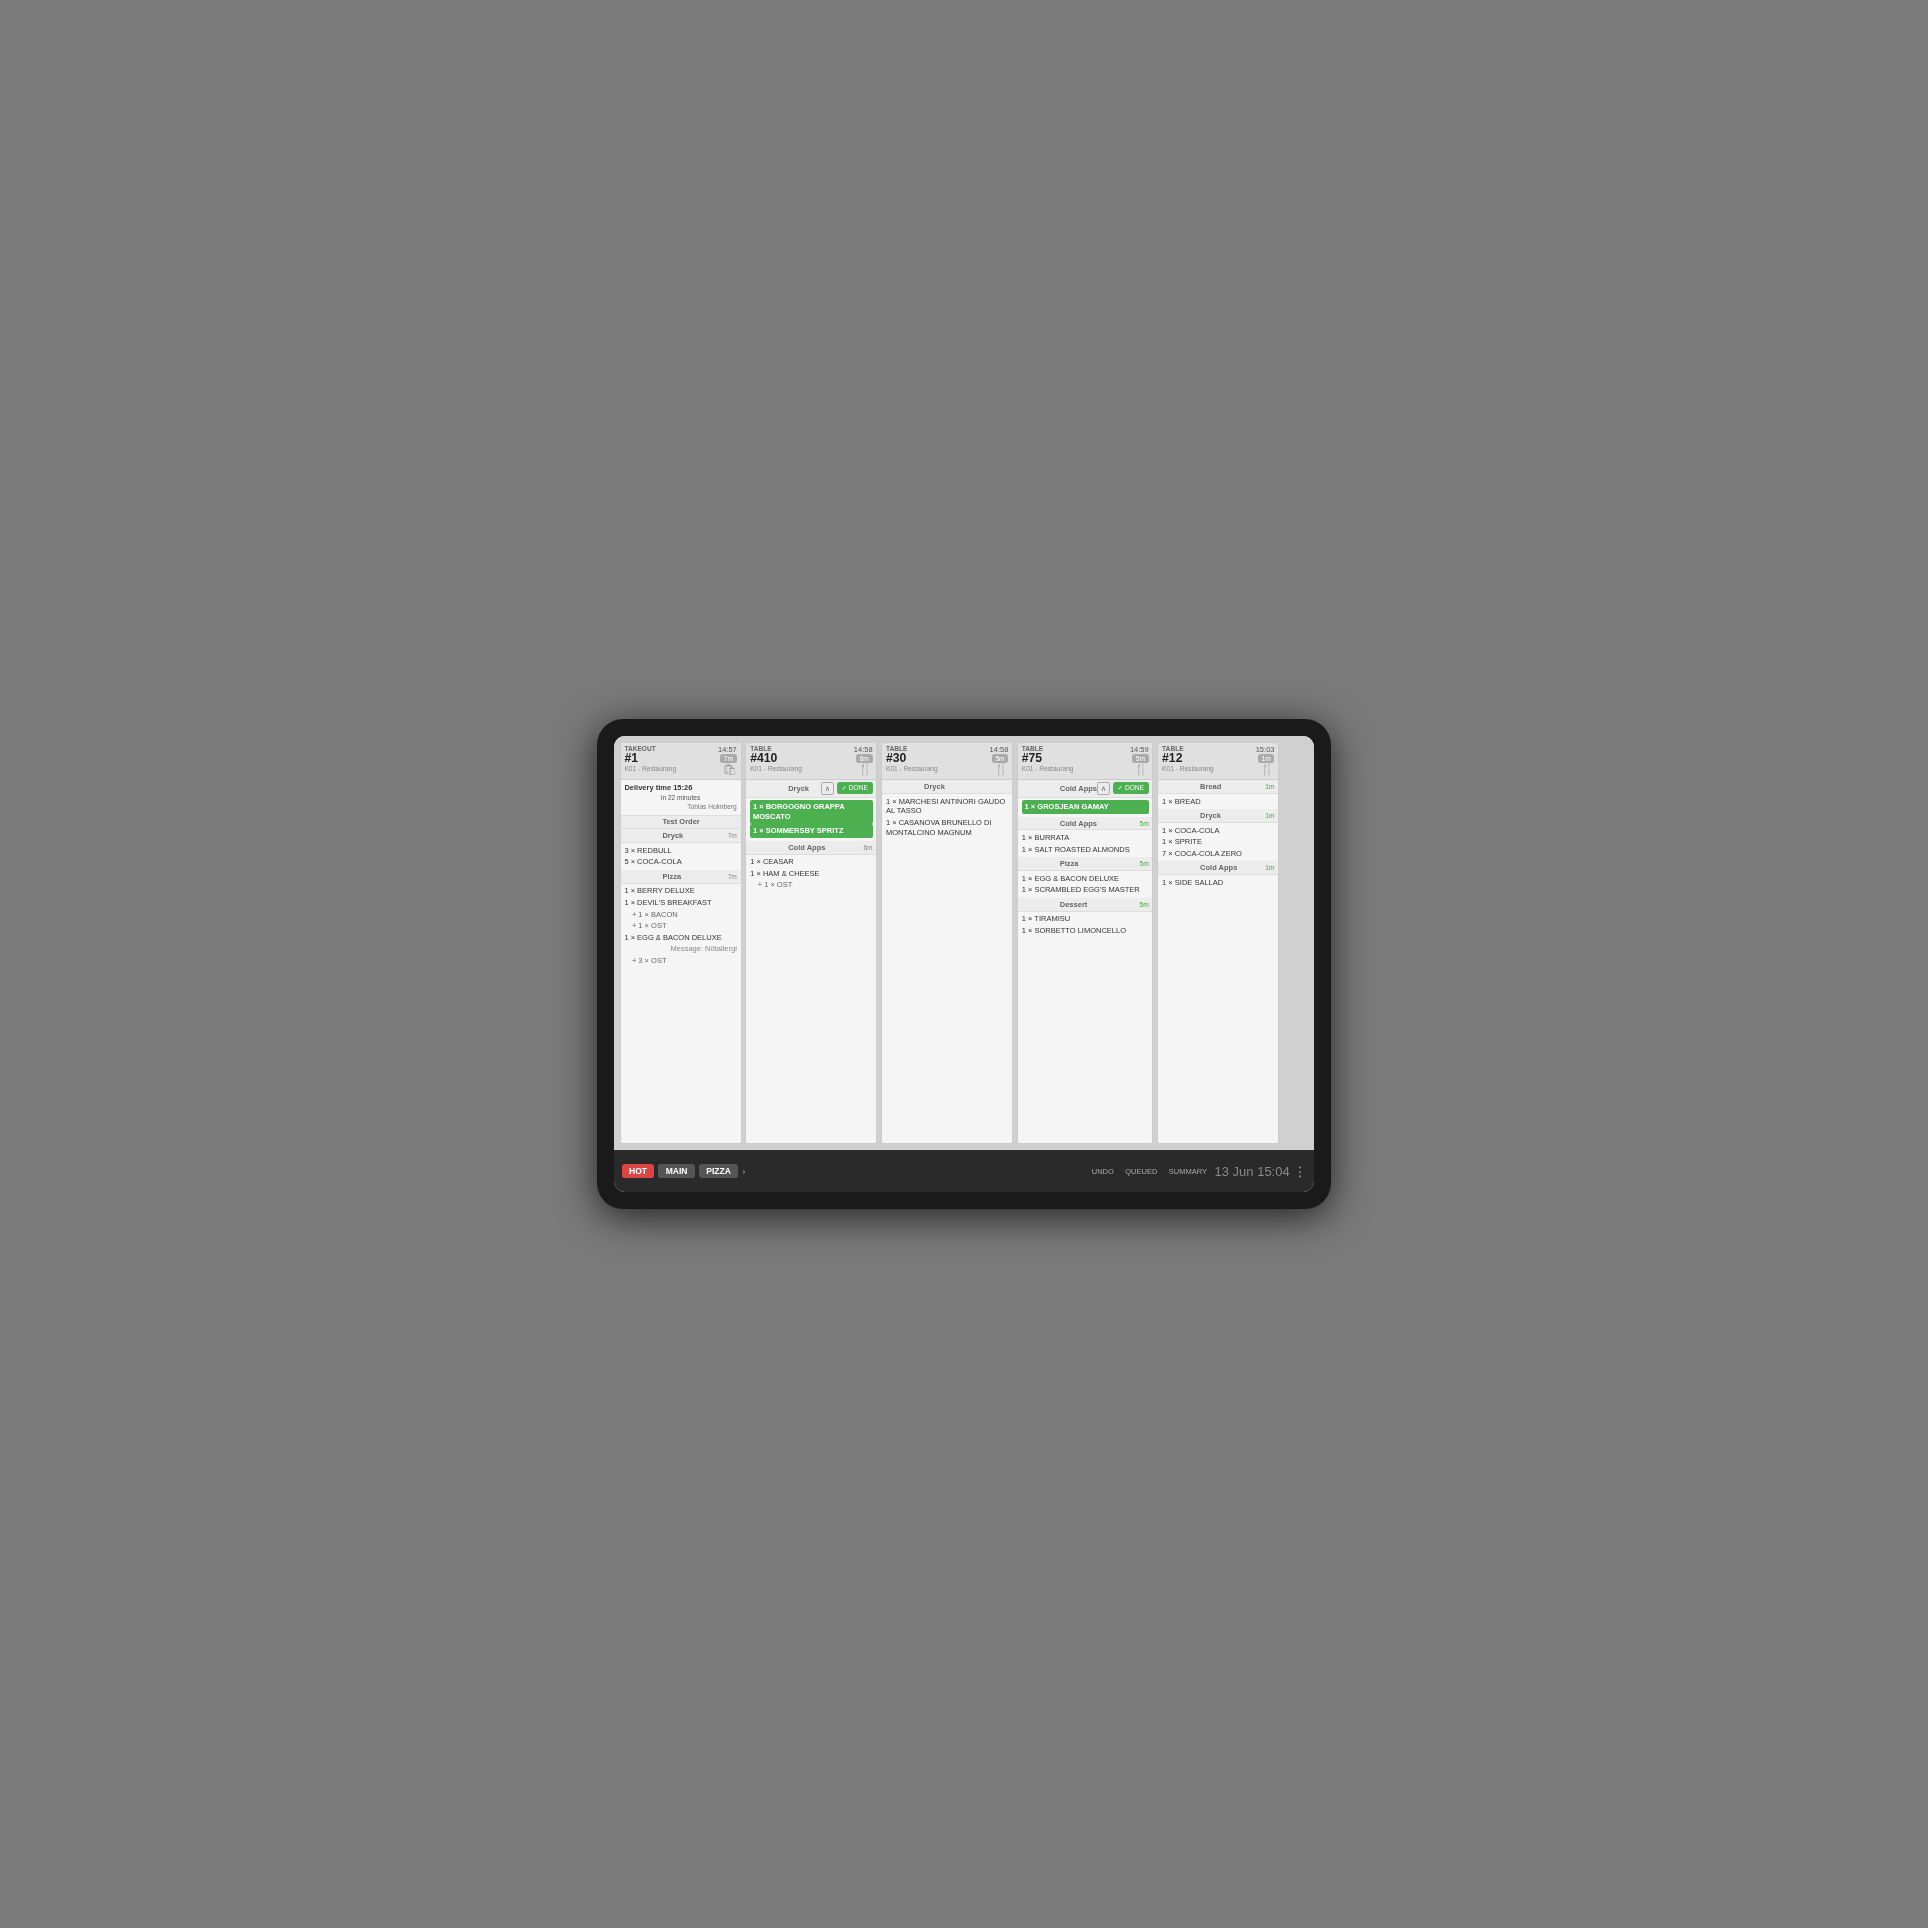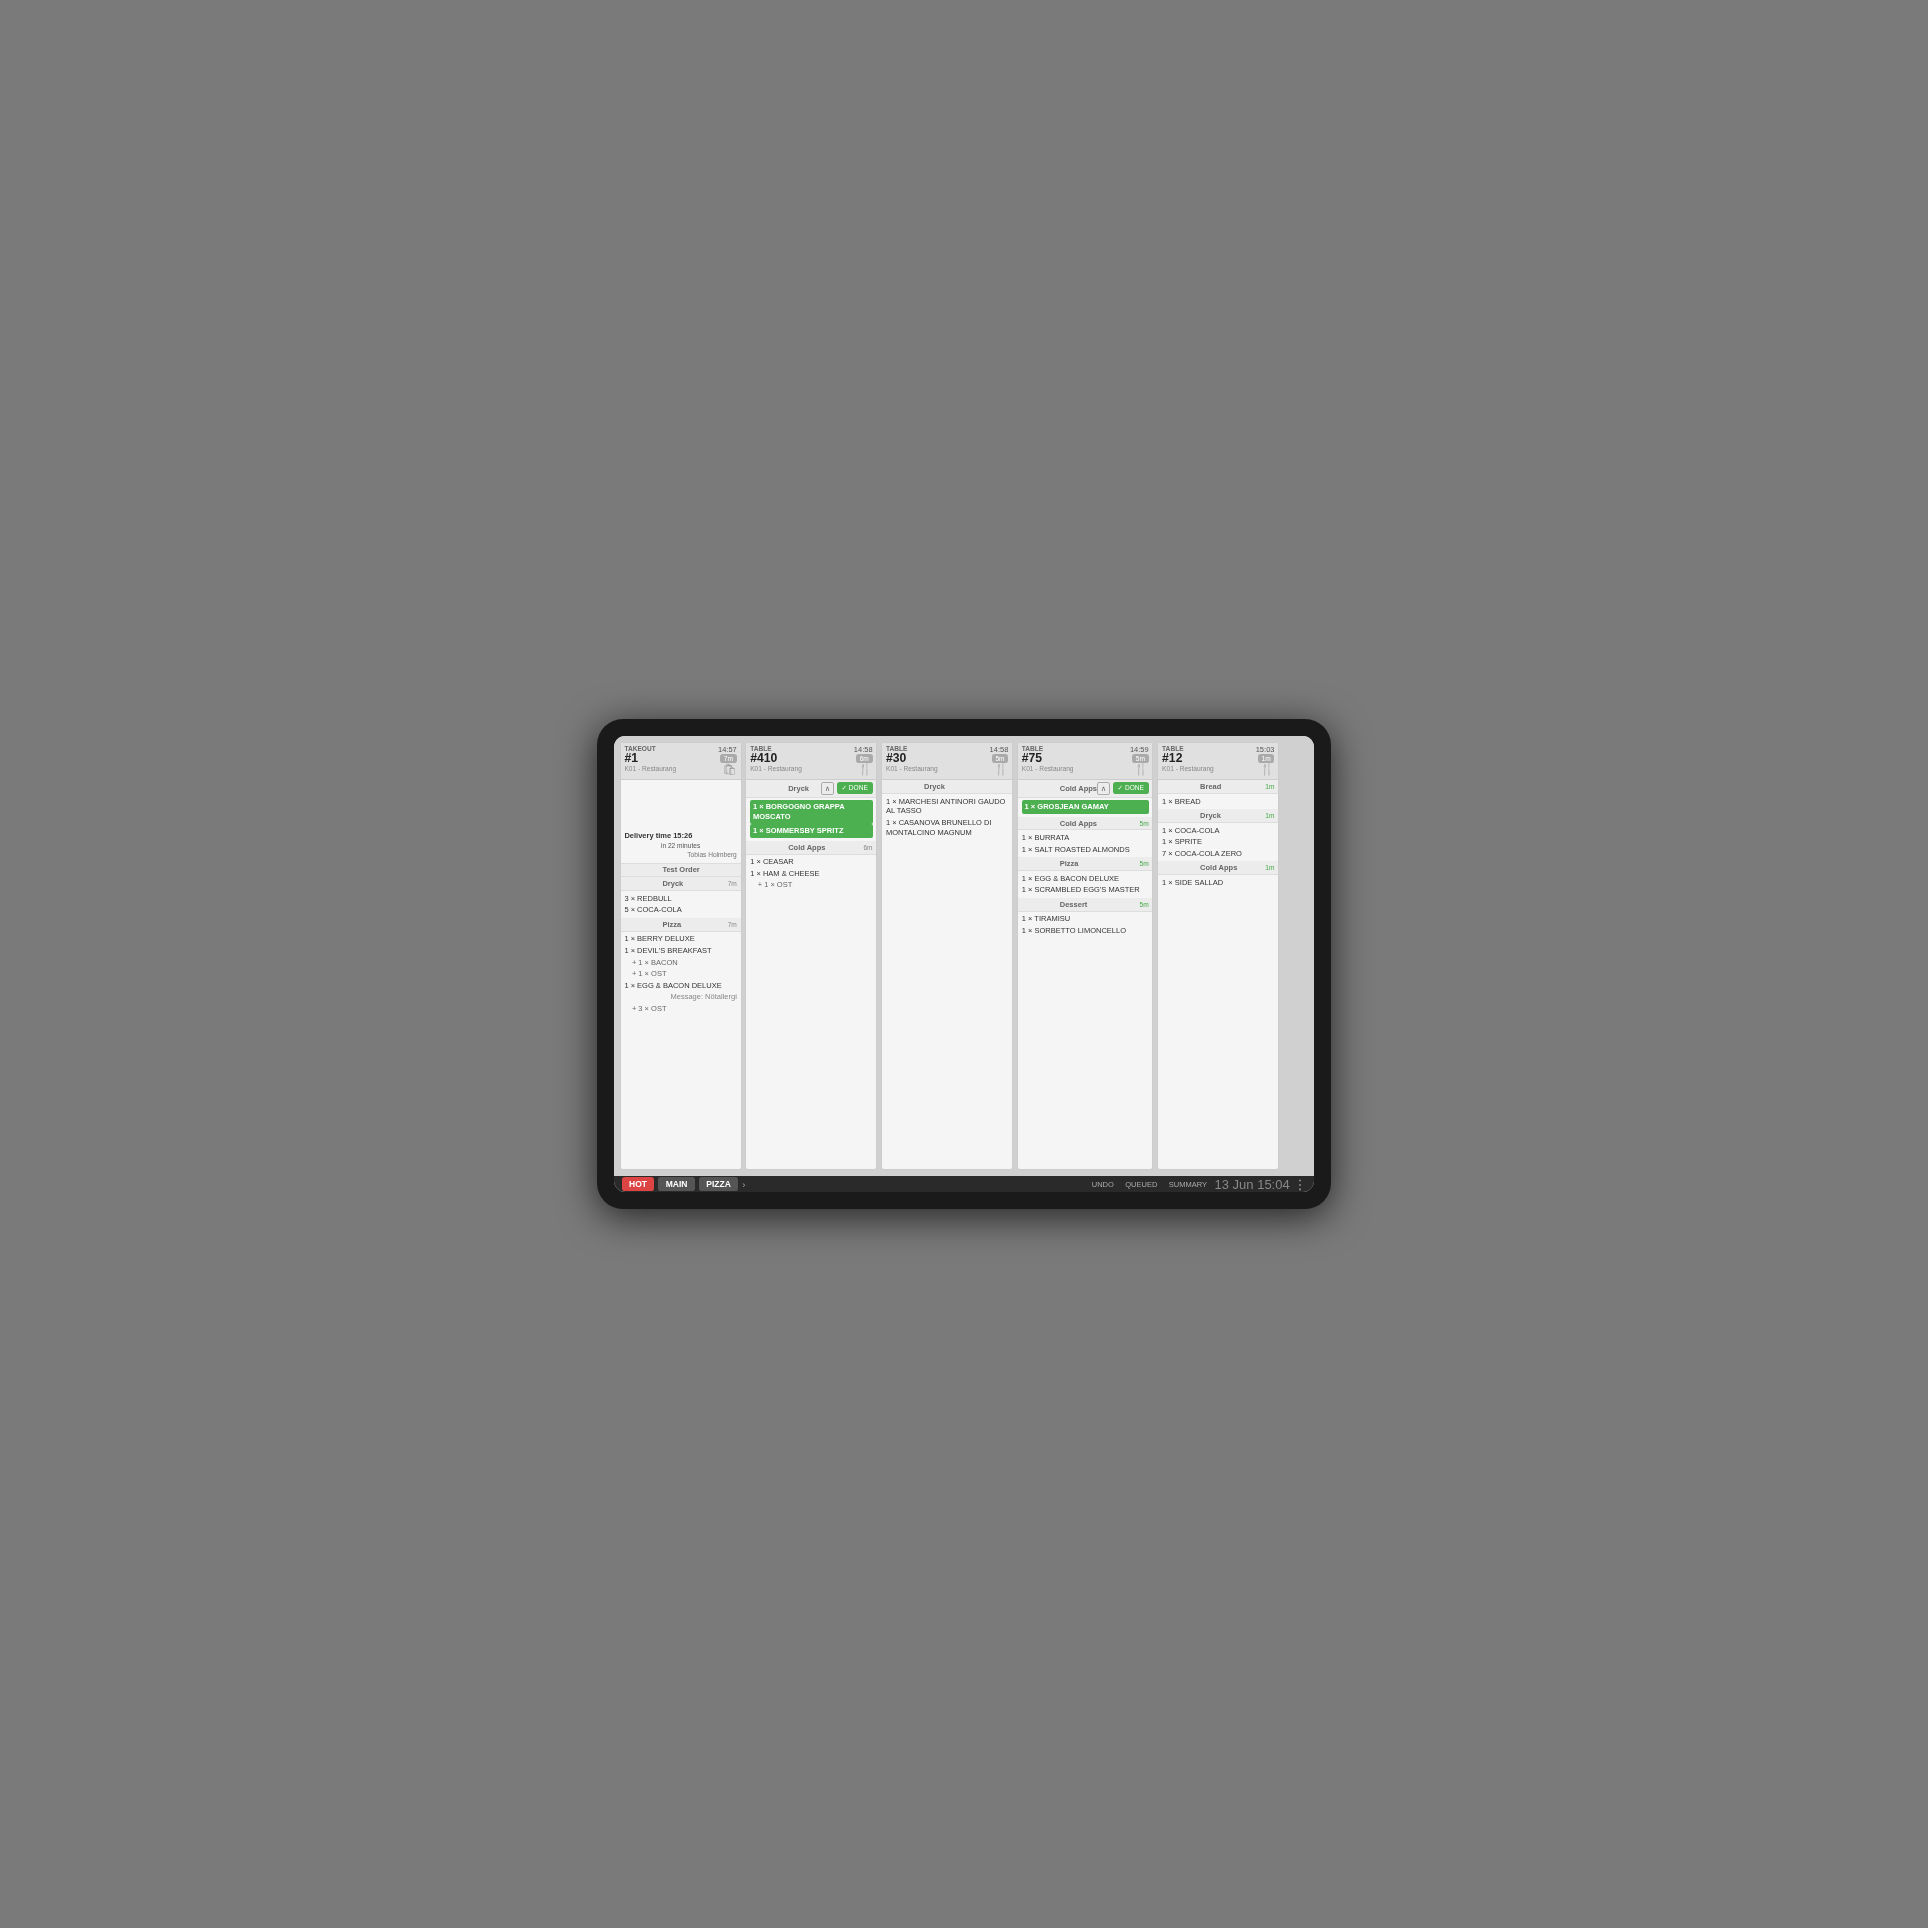--- a/index.html
+++ b/index.html
@@ -102,21 +102,20 @@
       padding: 2.8px 3.8px;
       font-size: 6.6px;
       color: #555;
       border-bottom: 0.9px solid #ddd;
       line-height: 1.4;
     }
     .delivery-time {
       font-size: 7.5px;
       font-weight: bold;
       color: #333;
-      margin-top: 48px;
     }
     .customer-name {
       font-size: 6.6px;
       color: #777;
       text-align: right;
     }
     .section-header {
       display: flex;
       justify-content: space-between;
       align-items: center;
@@ -179,21 +178,21 @@
       color: #666;
     }
     .section-controls {
       display: flex;
       gap: 2.8px;
       align-items: center;
     }
     
     .bottom-toolbar {
       background: #2a2a2a;
-      height: 16px;
+      height: 42px;
       display: flex;
       align-items: center;
       padding: 0 7.5px;
       gap: 3.8px;
     }
     .tab-btn {
       padding: 1.9px 7.5px;
       border-radius: 2.8px;
       border: none;
       font-size: 8.5px;

